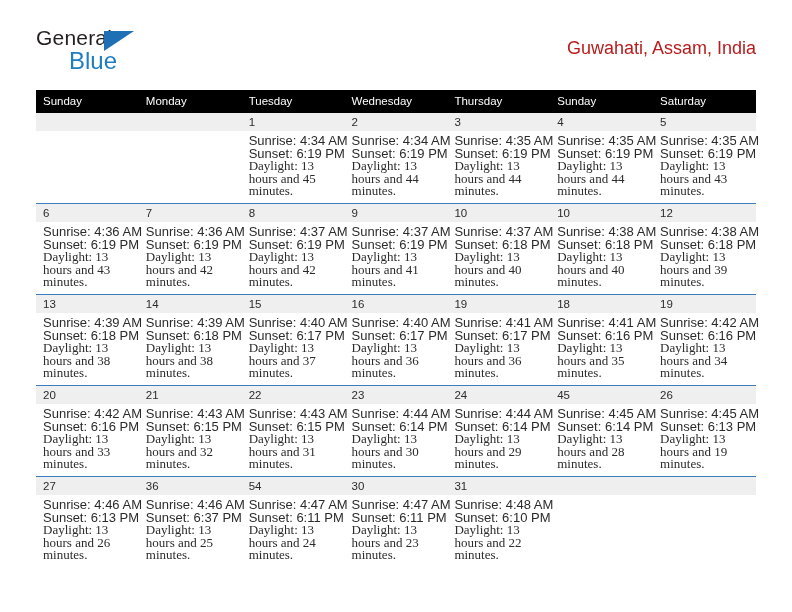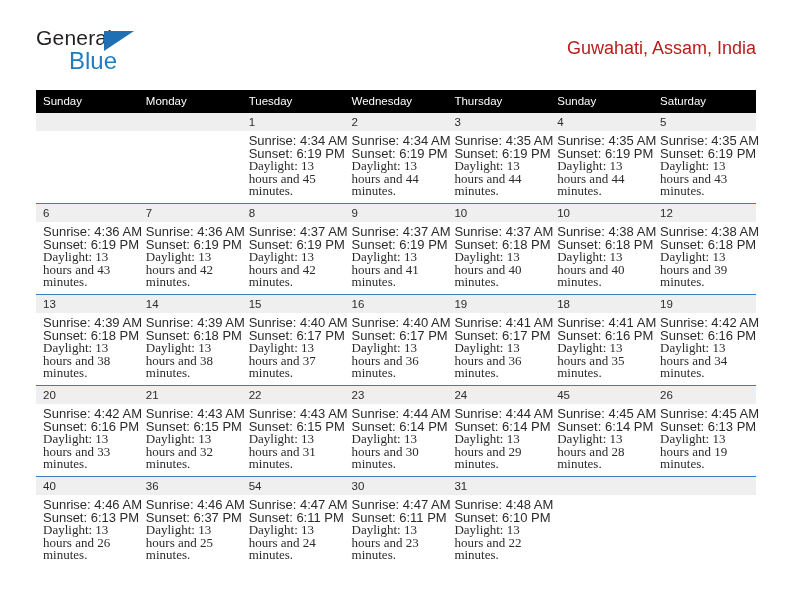--- a/index.html
+++ b/index.html
@@ -435,21 +435,21 @@
                 <div>Sunrise: 4:45 AM</div>
                 <div>Sunset: 6:13 PM</div>
                 <div class="daylight">Daylight: 13 hours and 19 minutes.</div>
               </div>
             </div>
           </td>
         </tr>
         <tr class="week-row">
           <td>
             <div class="cell-inner">
-              <div class="daynum-band">40</div>
+              <div class="daynum-band">27</div>
               <div class="details">
                 <div>Sunrise: 4:46 AM</div>
                 <div>Sunset: 6:13 PM</div>
                 <div class="daylight">Daylight: 13 hours and 26 minutes.</div>
               </div>
             </div>
           </td>
           <td>
             <div class="cell-inner">
               <div class="daynum-band">36</div>

